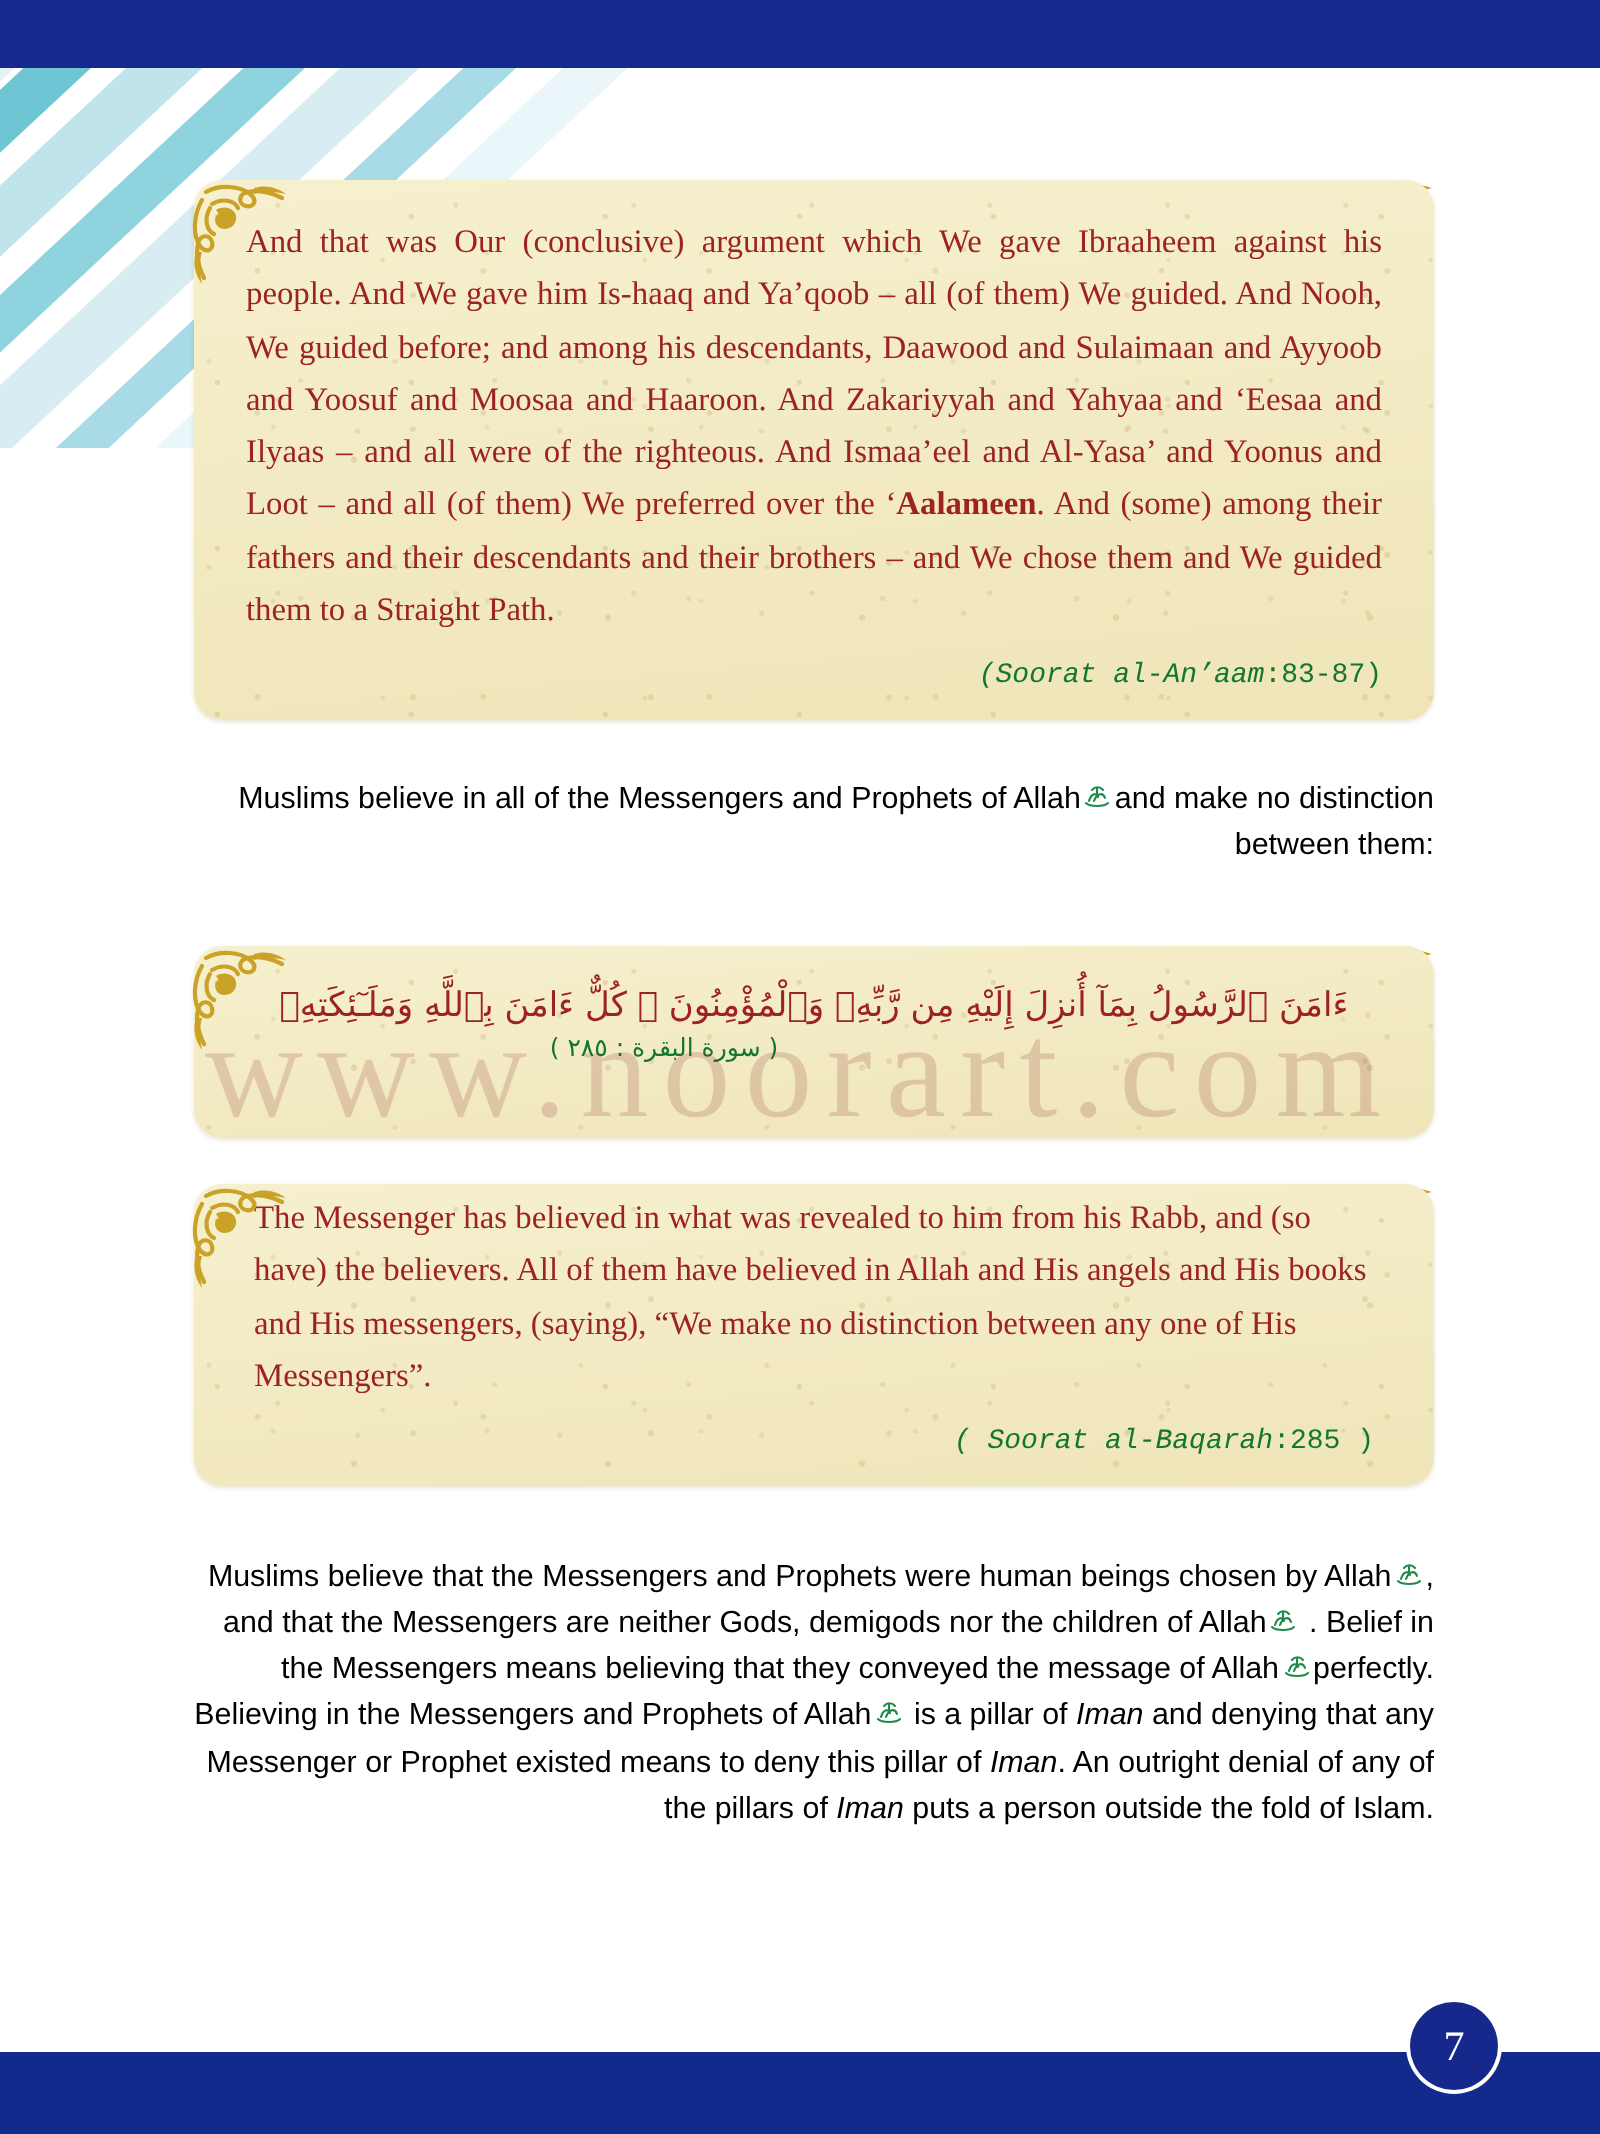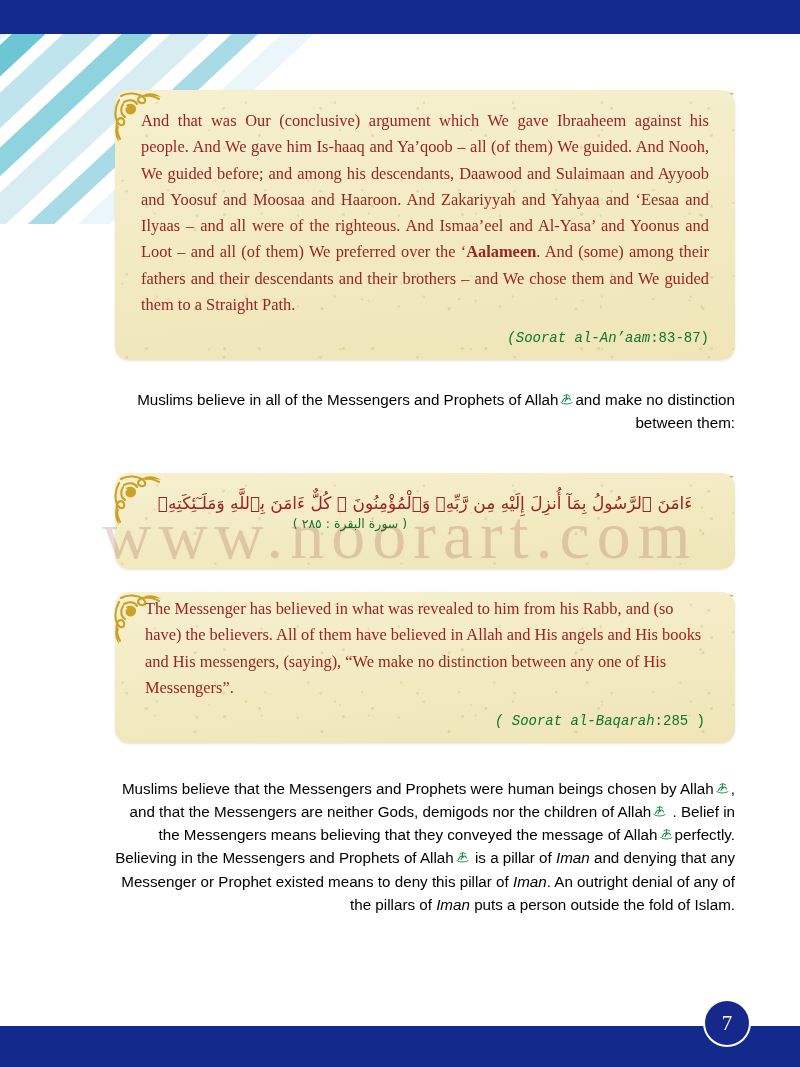--- a/index.html
+++ b/index.html
@@ -85,21 +85,21 @@
     opacity: 0.17;
     z-index: 5;
     pointer-events: none;
     white-space: nowrap;
   }
 
   
   .content {
     position: absolute;
     top: 0;
-    left: 115px;
+    left: 97px;
     width: 620px;
   }
 
   
   .quote-block {
     position: relative;
     margin-bottom: 0;
   }
 
   .quote-rules {

